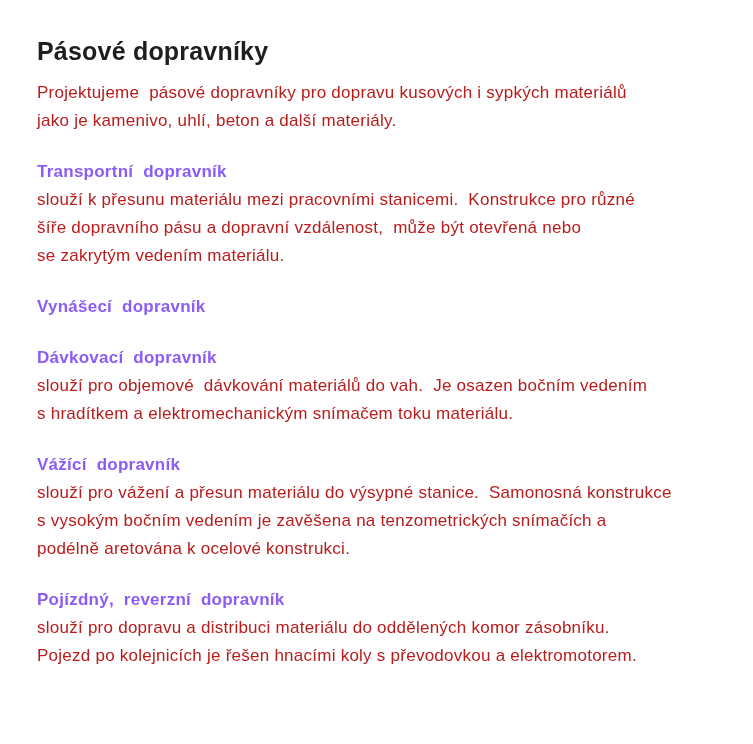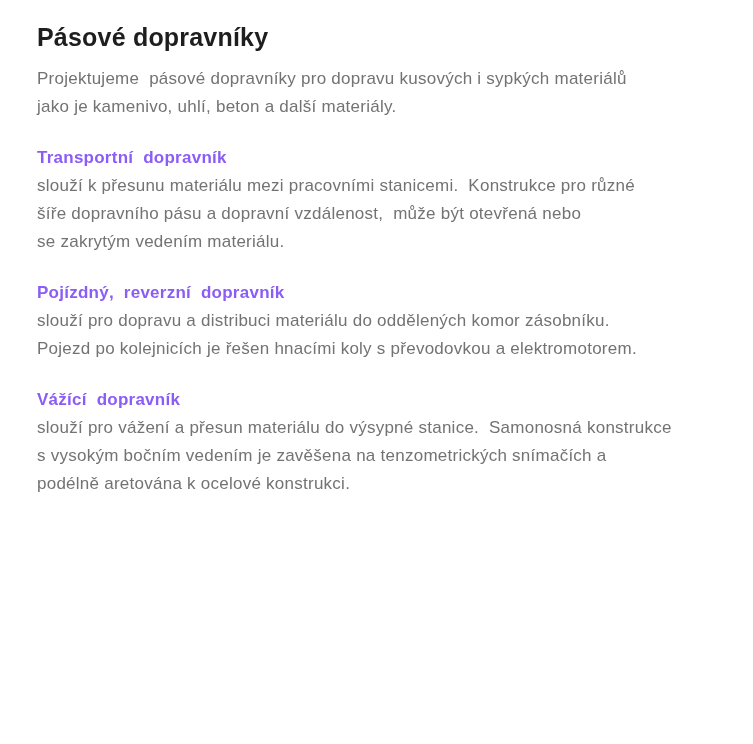--- a/index.html
+++ b/index.html
@@ -4,39 +4,39 @@
 <style>
   html, body {
     margin: 0;
     padding: 0;
     background: #ffffff;
   }
   .page {
     width: 753px;
     height: 744px;
     box-sizing: border-box;
-    padding: 22px 30px 30px 37px;
+    padding: 36px 30px 30px 37px;
     background: #ffffff;
     font-family: "Liberation Sans", sans-serif;
     overflow: hidden;
   }
   .page-title {
     margin: 0 0 13px 0;
     font-size: 25px;
     line-height: 30px;
     font-weight: bold;
     color: #1e1e1e;
     letter-spacing: 0.2px;
   }
   .intro,
   .section-body {
     margin: 0;
     font-size: 17px;
     line-height: 28px;
-    color: #737373;
+    color: #b91c1c;
     letter-spacing: 0.25px;
     white-space: pre-wrap;
   }
   .section-heading {
     margin: 23px 0 0 0;
     font-size: 17px;
     line-height: 28px;
     font-weight: bold;
     color: #8b5cf6;
     letter-spacing: 0.25px;
@@ -54,29 +54,35 @@
 jako je kamenivo, uhlí, beton a další materiály.</p>
 
   <section>
     <h2 class="section-heading">Transportní  dopravník</h2>
     <p class="section-body">slouží k přesunu materiálu mezi pracovními stanicemi.  Konstrukce pro různé
 šíře dopravního pásu a dopravní vzdálenost,  může být otevřená nebo
 se zakrytým vedením materiálu.</p>
   </section>
 
   <section>
+    <h2 class="section-heading">Vynášecí  dopravník</h2>
   </section>
 
-
   <section>
-    <h2 class="section-heading">Pojízdný,  reverzní  dopravník</h2>
-    <p class="section-body">slouží pro dopravu a distribuci materiálu do oddělených komor zásobníku.
-Pojezd po kolejnicích je řešen hnacími koly s převodovkou a elektromotorem.</p>
+    <h2 class="section-heading">Dávkovací  dopravník</h2>
+    <p class="section-body">slouží pro objemové  dávkování materiálů do vah.  Je osazen bočním vedením
+s hradítkem a elektromechanickým snímačem toku materiálu.</p>
   </section>
 
   <section>
     <h2 class="section-heading">Vážící  dopravník</h2>
     <p class="section-body">slouží pro vážení a přesun materiálu do výsypné stanice.  Samonosná konstrukce
 s vysokým bočním vedením je zavěšena na tenzometrických snímačích a
 podélně aretována k ocelové konstrukci.</p>
   </section>
 
+  <section>
+    <h2 class="section-heading">Pojízdný,  reverzní  dopravník</h2>
+    <p class="section-body">slouží pro dopravu a distribuci materiálu do oddělených komor zásobníku.
+Pojezd po kolejnicích je řešen hnacími koly s převodovkou a elektromotorem.</p>
+  </section>
+
 </div>
 
 </body></html>

